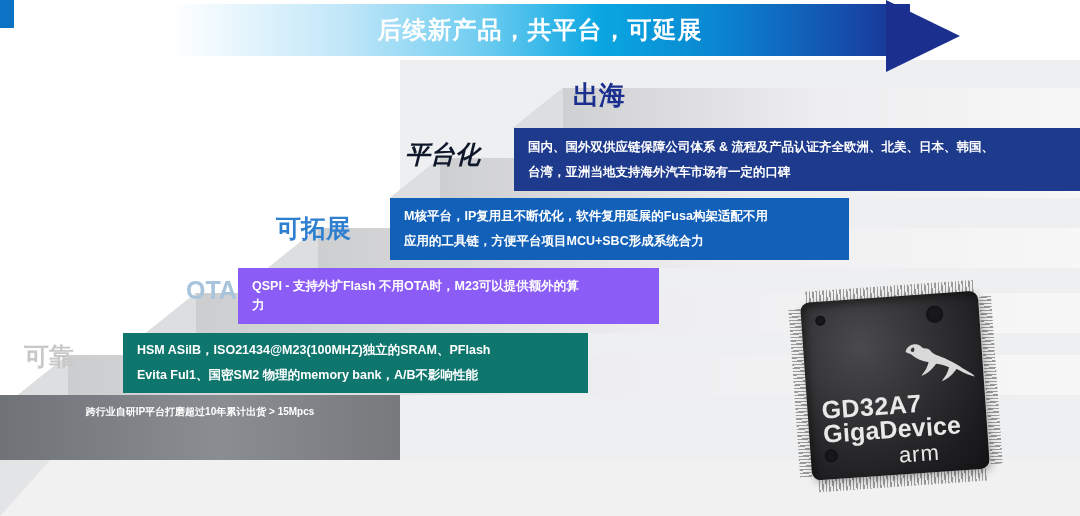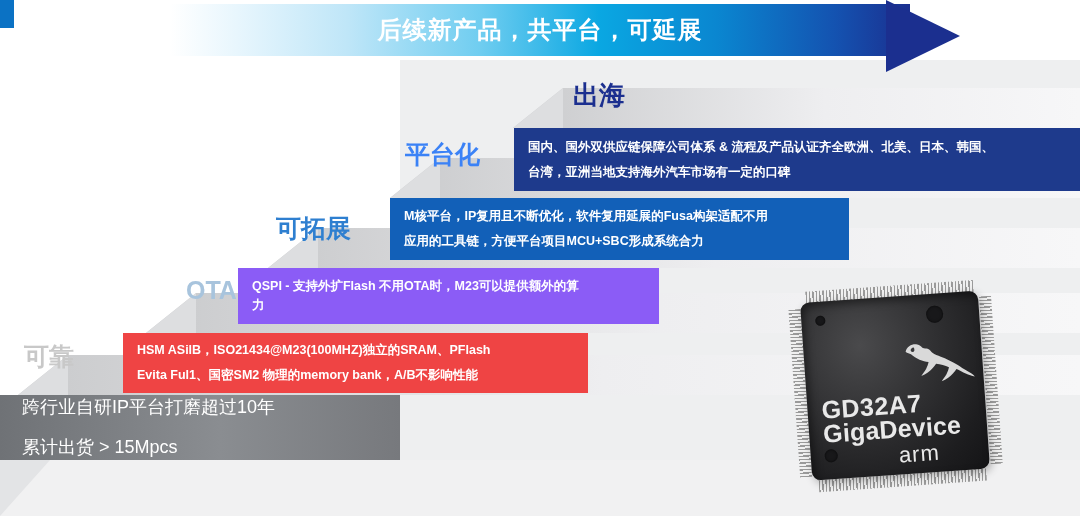--- a/index.html
+++ b/index.html
@@ -32,22 +32,22 @@
   .step-label{position:absolute;font-weight:bold;white-space:nowrap;}
 
   
   .info-box{position:absolute;box-sizing:border-box;
      display:flex;flex-direction:column;justify-content:center;
      padding:6px 14px;color:#ffffff;font-size:12.5px;font-weight:bold;line-height:2.0;}
   .info-box .ln{display:block;}
 
   
   .bottom-bar{position:absolute;box-sizing:border-box;
-     display:flex;flex-direction:column;justify-content:center;
-     padding:6px 22px;color:#ffffff;font-size:18px;font-weight:normal;line-height:2.2;}
+     display:flex;flex-direction:row;justify-content:center;
+     padding:6px 22px;color:#ffffff;font-size:10px;font-weight:bold;line-height:2.2;}
 
   
   .chip-wrap{position:absolute;left:790px;top:280px;width:230px;height:210px;
      transform:rotate(-4deg);}
   .chip-pins{position:absolute;background:
      repeating-linear-gradient(to right,#9a9a9a 0px,#9a9a9a 1.4px,#f0f0f0 1.4px,#f0f0f0 3.4px);}
   .chip-pins.v{background:
      repeating-linear-gradient(to bottom,#9a9a9a 0px,#9a9a9a 1.4px,#f0f0f0 1.4px,#f0f0f0 3.4px);}
   .chip-body{position:absolute;left:16px;top:16px;width:178px;height:178px;
      border-radius:9px;
@@ -108,21 +108,21 @@
     <polygon points="68,355 1080,355 1080,395 18,395" fill="url(#tg2)"></polygon>
     <polygon points="18,395 68,355 68,395" fill="#dddee0"></polygon>
 
     <polygon points="0,460 1080,460 1080,516 0,516" fill="#f1f1f2"></polygon>
     <polygon points="0,460 50,460 0,516" fill="#e3e4e6"></polygon>
   </svg>
 
   <div class="step-label" style="left: 573px; top: 78px; font-size: 26px; color: rgb(27, 47, 143);">
     <span>出海</span>
   </div>
-  <div class="step-label" style="left: 405px; top: 138px; font-size: 25px; color: #3b82f6;">
+  <div class="step-label" style="left: 405px; top: 138px; font-size: 25px; color: #0f172a; font-style: italic;">
     <span>平台化</span>
   </div>
   <div class="step-label" style="left: 276px; top: 212px; font-size: 25px; color: rgb(46, 127, 208);">
     <span>可拓展</span>
   </div>
   <div class="step-label" style="left: 186px; top: 276px; font-size: 25px; color: rgb(168, 196, 221);">
     <span>OTA</span>
   </div>
   <div class="step-label" style="left: 24px; top: 340px; font-size: 25px; color: rgb(200, 200, 200); font-family: Liberation Mono, monospace;">
     <span>可靠</span>
@@ -136,21 +136,21 @@
   <div class="info-box" style="left: 390px; top: 198px; width: 459px; height: 62px; background: rgb(18, 96, 184);">
     <span class="ln">M核平台，IP复用且不断优化，软件复用延展的Fusa构架适配不用</span>
     <span class="ln">应用的工具链，方便平台项目MCU+SBC形成系统合力</span>
   </div>
 
   <div class="info-box" style="left: 238px; top: 268px; width: 421px; height: 56px; line-height: 1.55; background: #8b5cf6;">
     <span class="ln">QSPI - 支持外扩Flash 不用OTA时，M23可以提供额外的算</span>
     <span class="ln">力</span>
   </div>
 
-  <div class="info-box" style="left: 123px; top: 333px; width: 465px; height: 60px; background: #ef4444;">
+  <div class="info-box" style="left: 123px; top: 333px; width: 465px; height: 60px; background: #0f766e;">
     <span class="ln">HSM ASilB，ISO21434@M23(100MHZ)独立的SRAM、PFlash</span>
     <span class="ln">Evita Ful1、国密SM2 物理的memory bank，A/B不影响性能</span>
   </div>
 
   <div class="bottom-bar" style="left: 0px; top: 395px; width: 400px; height: 65px; background: linear-gradient(to right, rgb(111, 114, 118) 0%, rgb(138, 141, 145) 55%, rgb(119, 121, 125) 100%);">
     <span class="ln">跨行业自研IP平台打磨超过10年</span>
     <span class="ln">累计出货 &gt; 15Mpcs</span>
   </div>
 
   <div class="chip-wrap">

